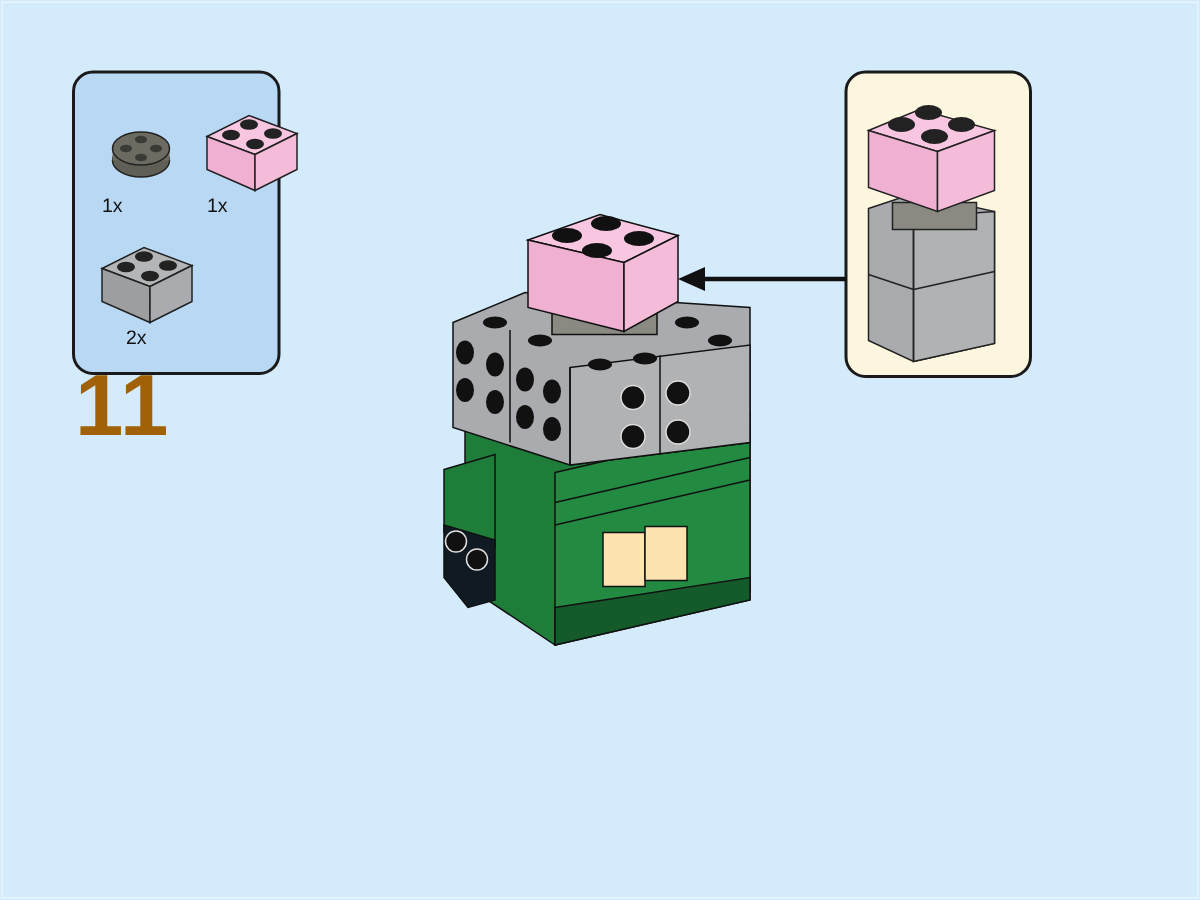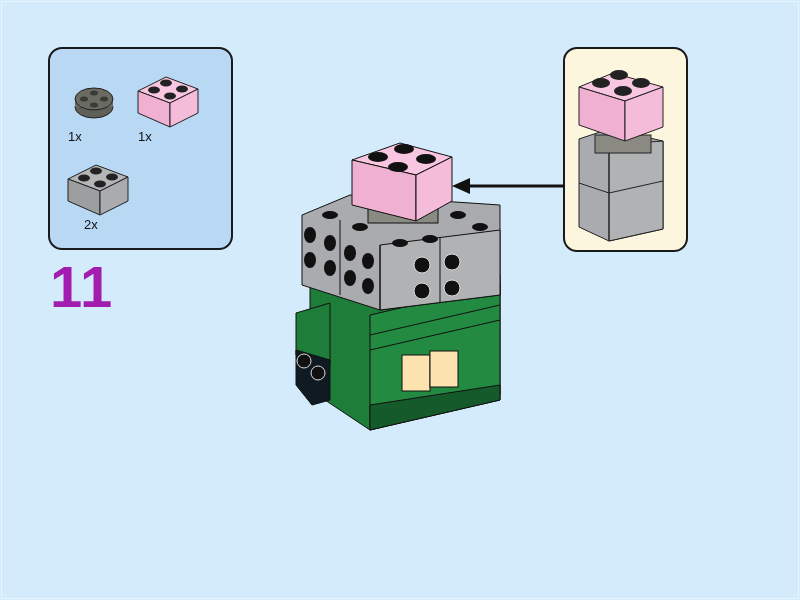--- a/index.html
+++ b/index.html
@@ -1,21 +1,21 @@
 <!DOCTYPE html>
 <html><head>
 <meta charset="utf-8">
 <style>
   html,body{margin:0;padding:0;}
   body{width:800px;height:600px;background:#d4ebfb;position:relative;overflow:hidden;font-family:"Liberation Sans",sans-serif;}
   .frame{position:absolute;left:1px;top:1px;width:796px;height:596px;border:1px solid #e9f5fd;}
-  .parts-panel{position:absolute;left:48px;top:47px;width:185px;height:203px;background:#b9d8f4;border:2px solid #1a1a1a;border-radius:14px;box-sizing:border-box;}
+  .parts-panel{position:absolute;left:48px;top:47px;width:139px;height:203px;background:#b9d8f4;border:2px solid #1a1a1a;border-radius:14px;box-sizing:border-box;}
   .part{position:absolute;}
   .qty{position:absolute;font-size:13px;color:#111;}
-  .step-number{position:absolute;left:50px;top:258px;font-size:58px;font-weight:bold;color:#a21caf;letter-spacing:1px;line-height:1;}
+  .step-number{position:absolute;left:50px;top:242px;font-size:58px;font-weight:bold;color:#a16207;letter-spacing:1px;line-height:1;}
   .callout{position:absolute;left:563px;top:47px;width:125px;height:205px;background:#fdf6de;border:2px solid #1a1a1a;border-radius:14px;box-sizing:border-box;}
   .arrow{position:absolute;left:452px;top:176px;width:112px;height:20px;}
   .model{position:absolute;left:290px;top:135px;width:230px;height:300px;}
 </style>
 </head>
 <body>
 
 <div class="frame"></div>
 
 <div class="parts-panel">

